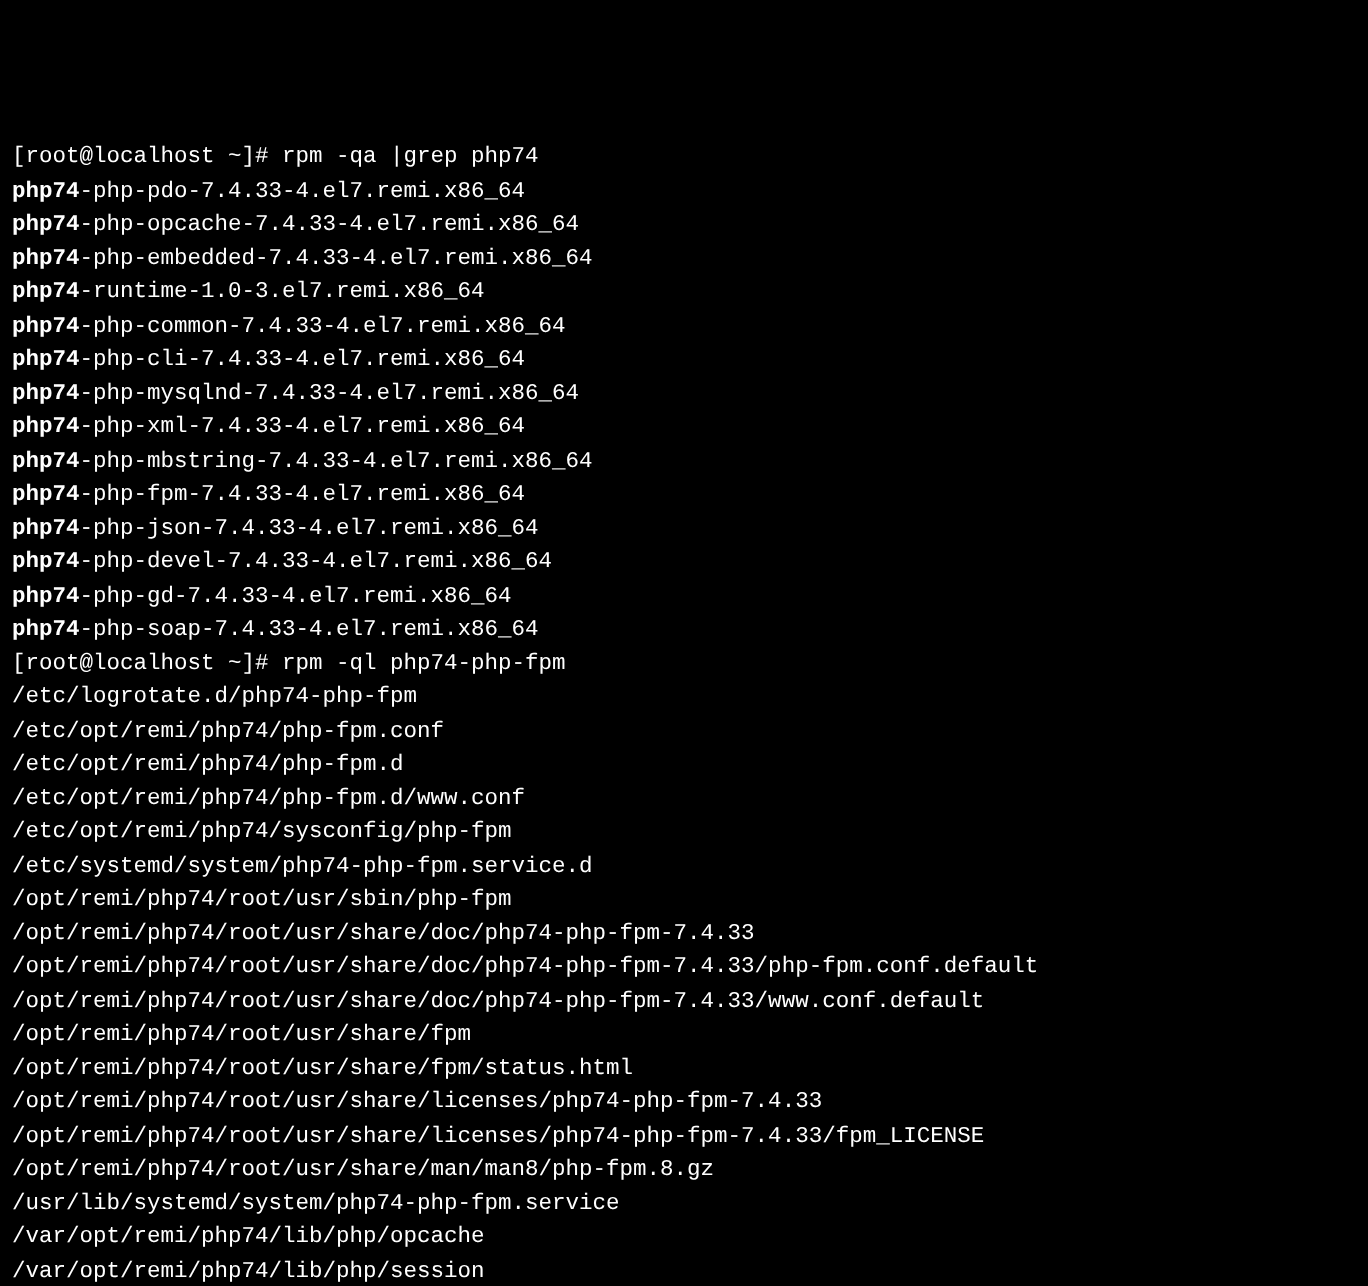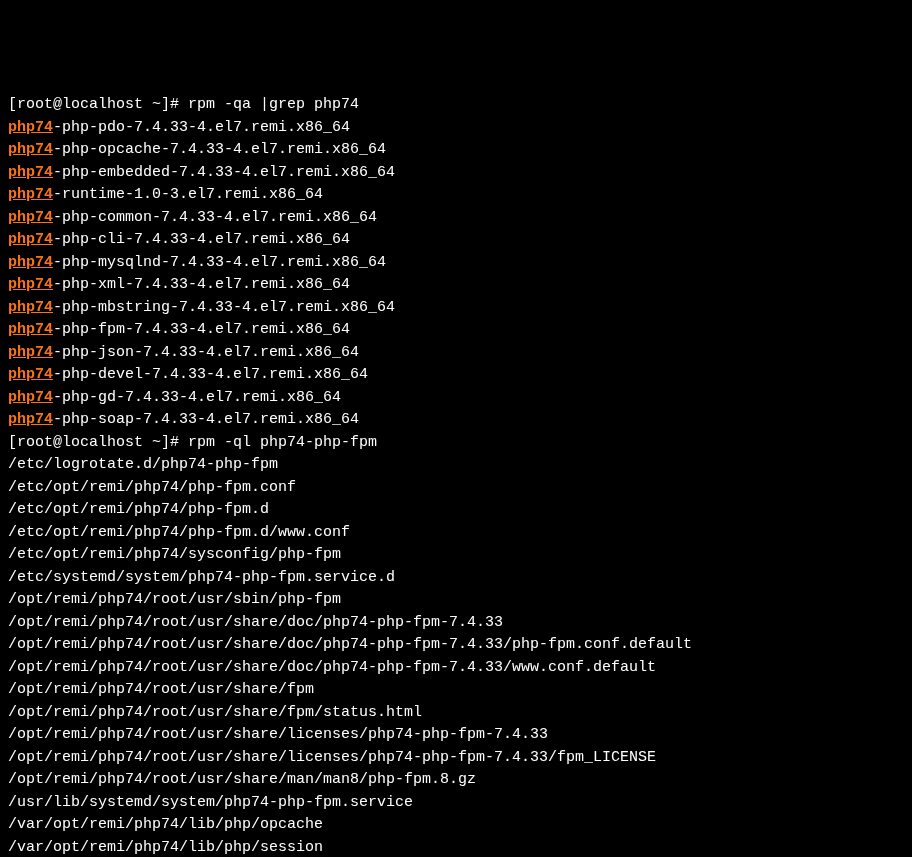--- a/index.html
+++ b/index.html
@@ -14,23 +14,22 @@
       font-size: 15px;
       line-height: 1.5;
       padding: 4px 8px;
       white-space: pre;
       width: 912px;
     }
     .line {
       display: block;
     }
     .highlight {
-      color: #f97316;
+      color: #ffffff;
       font-weight: bold;
-      text-decoration: underline;
     }
     .normal {
       color: #ffffff;
     }
   </style>
 </head>
 <body>
 
 
 

